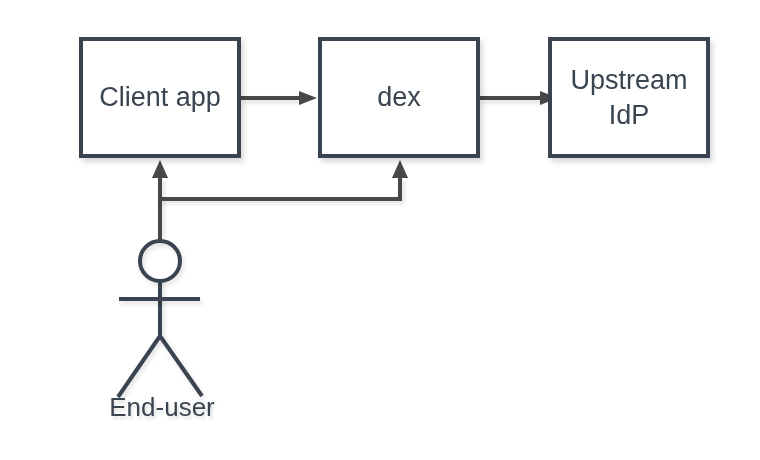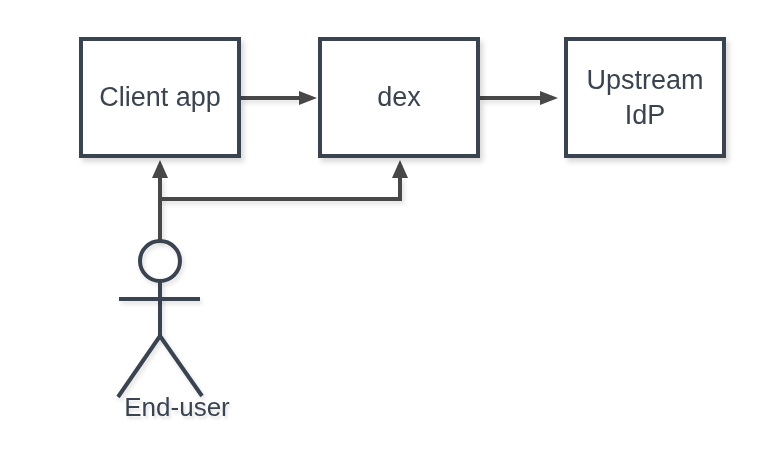--- a/index.html
+++ b/index.html
@@ -51,24 +51,24 @@
     align-items: center;
     justify-content: center;
     text-align: center;
     color: #3a4450;
     font-size: 27px;
     line-height: 35px;
     padding: 0 4px;
   }
   .node-client-app { left: 79px; }
   .node-dex        { left: 318px; align-items: center; }
-  .node-upstream   { left: 564px; }
+  .node-upstream   { left: 548px; }
   .actor-label {
     position: absolute;
-    left: 177px;
+    left: 162px;
     top: 392px;
     transform: translateX(-50%);
     color: #3a4450;
     font-size: 26px;
     line-height: 31px;
     white-space: nowrap;
     text-shadow: 2px 3px 3px rgba(0,0,0,0.12);
   }
 </style>
 </head>

